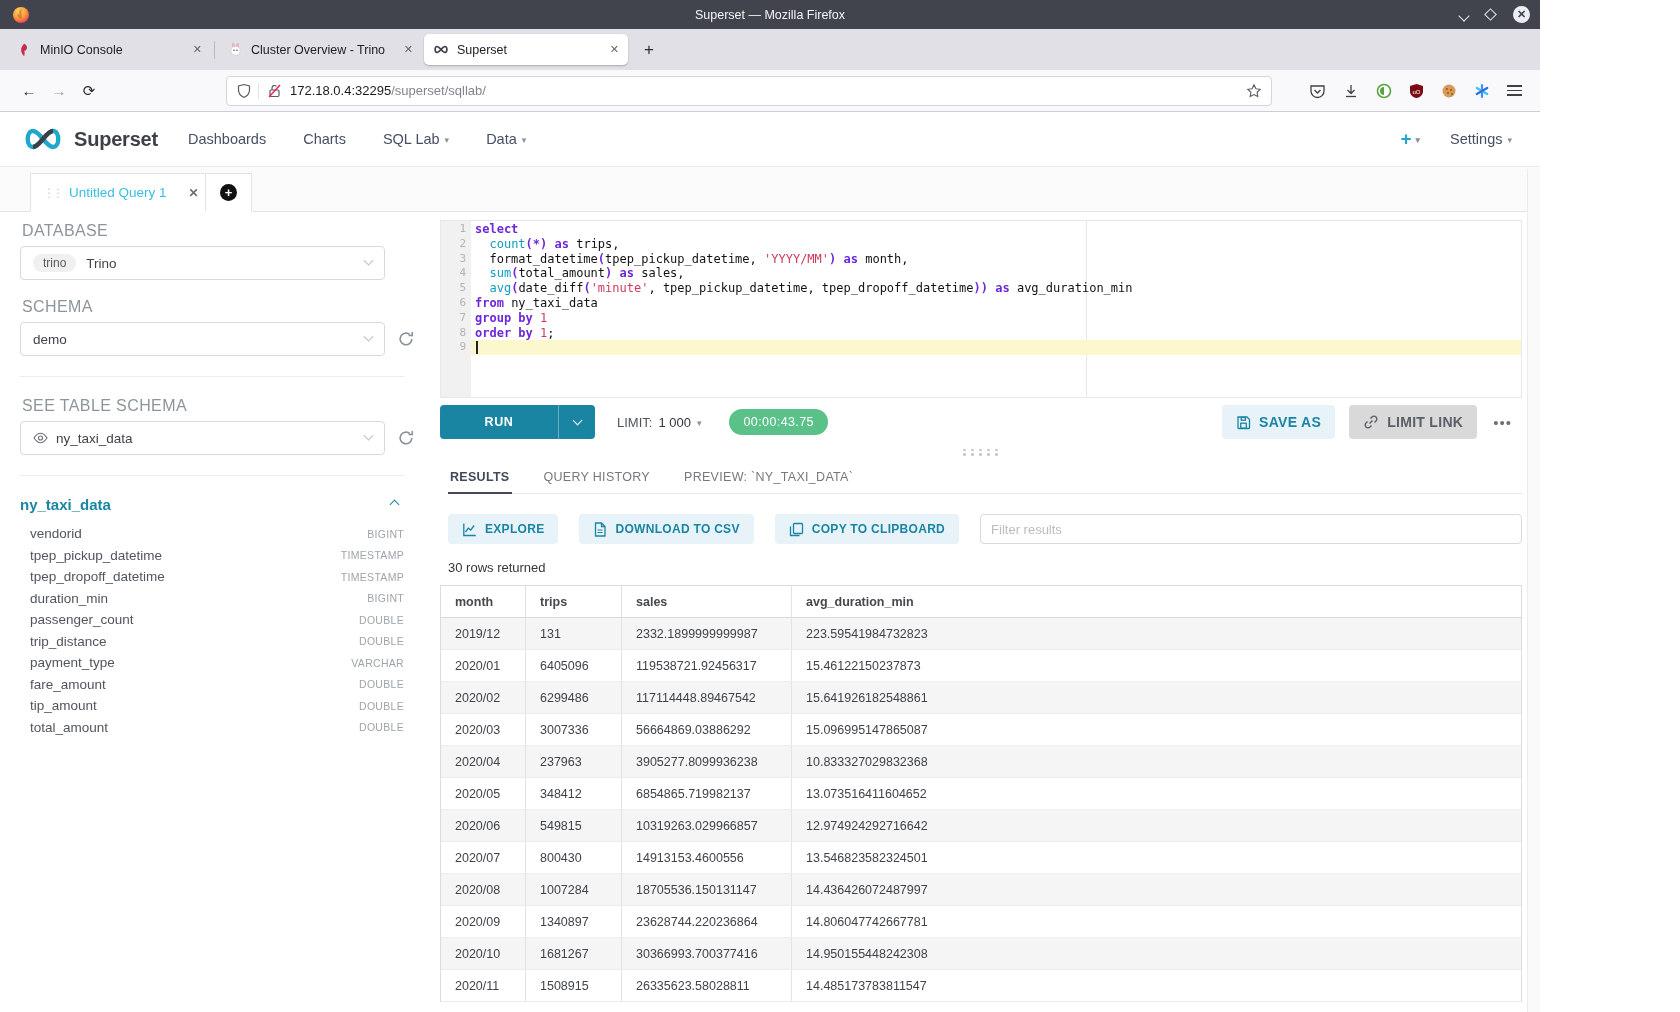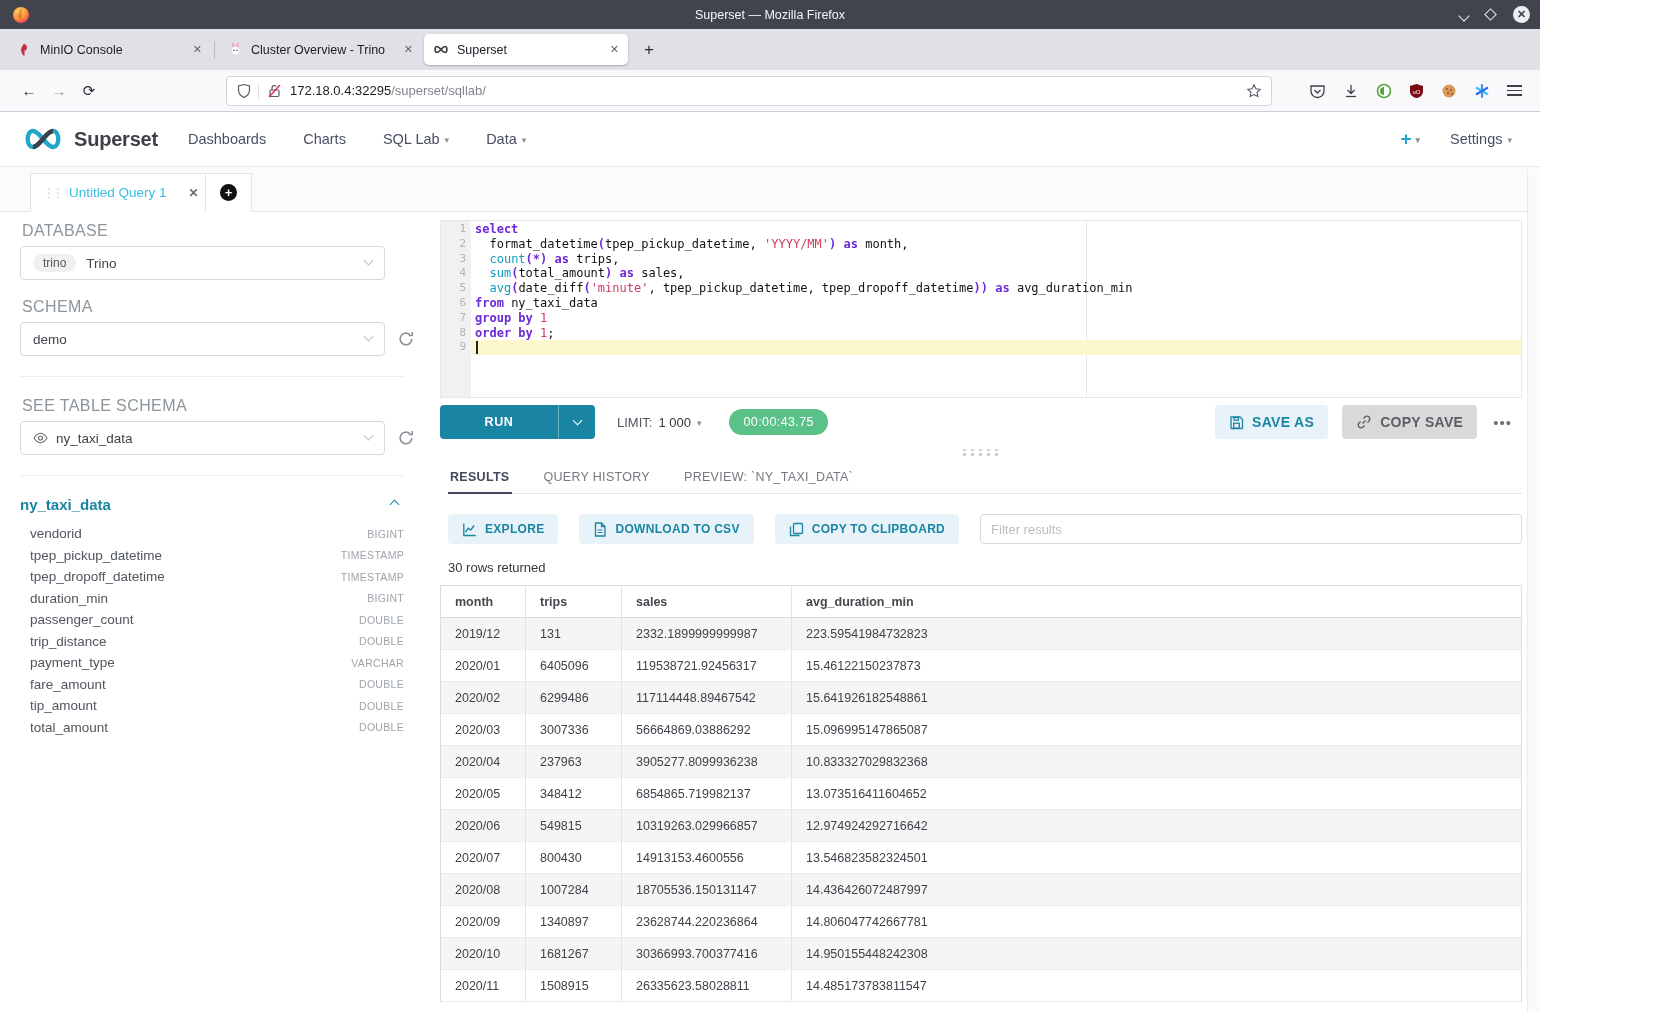--- a/index.html
+++ b/index.html
@@ -449,22 +449,22 @@
             <div>7</div>
             <div>8</div>
             <div>9</div>
           </div>
         <div class="code">
           <div class="print-margin"></div>
           <div class="active-line" style="top: 119.4px;">
             <span class="cursor"></span>
           </div>
         <div class="codeline"><span class="tok kw">select</span></div>
+            <div class="codeline"><span class="tok pl">  </span><span class="tok fn">count</span><span class="tok pn">(*)</span><span class="tok pl"> </span><span class="tok kw">as</span><span class="tok pl"> trips,</span></div>
             <div class="codeline"><span class="tok pl">  format_datetime</span><span class="tok pn">(</span><span class="tok pl">tpep_pickup_datetime, </span><span class="tok str">'YYYY/MM'</span><span class="tok pn">)</span><span class="tok pl"> </span><span class="tok kw">as</span><span class="tok pl"> month,</span></div>
-            <div class="codeline"><span class="tok pl">  </span><span class="tok fn">count</span><span class="tok pn">(*)</span><span class="tok pl"> </span><span class="tok kw">as</span><span class="tok pl"> trips,</span></div>
             <div class="codeline"><span class="tok pl">  </span><span class="tok fn">sum</span><span class="tok pn">(</span><span class="tok pl">total_amount</span><span class="tok pn">)</span><span class="tok pl"> </span><span class="tok kw">as</span><span class="tok pl"> sales,</span></div>
             <div class="codeline"><span class="tok pl">  </span><span class="tok fn">avg</span><span class="tok pn">(</span><span class="tok pl">date_diff</span><span class="tok pn">(</span><span class="tok str">'minute'</span><span class="tok pl">, tpep_pickup_datetime, tpep_dropoff_datetime</span><span class="tok pn">))</span><span class="tok pl"> </span><span class="tok kw">as</span><span class="tok pl"> avg_duration_min</span></div>
             <div class="codeline"><span class="tok kw">from</span><span class="tok pl"> ny_taxi_data</span></div>
             <div class="codeline"><span class="tok kw">group by</span><span class="tok pl"> </span><span class="tok num">1</span></div>
             <div class="codeline"><span class="tok kw">order by</span><span class="tok pl"> </span><span class="tok num">1</span><span class="tok pl">;</span></div>
             <div class="codeline">&nbsp;</div>
           </div>
       </div>
 
       <div class="ed-toolbar">
@@ -486,21 +486,21 @@
                 <path d="M2 2h9l2.5 2.5V13a.5.5 0 0 1-.5.5H2.5A.5.5 0 0 1 2 13V2Z" fill="none" stroke="currentColor" stroke-width="1.3"></path>
                 <rect x="4.7" y="8.2" width="5.6" height="5" fill="none" stroke="currentColor" stroke-width="1.3"></rect>
                 <rect x="5.2" y="2.4" width="4.2" height="2.8" fill="none" stroke="currentColor" stroke-width="1.3"></rect>
               </svg>
             <span>SAVE AS</span>
           </span>
           <span class="btn copylink">
             <svg width="16" height="16" viewBox="0 0 16 16">
                 <path d="M6.5 9.5 9.5 6.5M7.5 4.5l1.5-1.5a2.8 2.8 0 0 1 4 4L11.5 8.5M8.5 11.5 7 13a2.8 2.8 0 0 1-4-4l1.5-1.5" fill="none" stroke="currentColor" stroke-width="1.4"></path>
               </svg>
-            <span>COPY SAVE</span>
+            <span>LIMIT LINK</span>
           </span>
           <span class="more-dots">•••</span>
         </div>
       </div>
 
       <div class="drag-handle">
         <span class="dots">
             <i></i>
             <i></i>
             <i></i>

